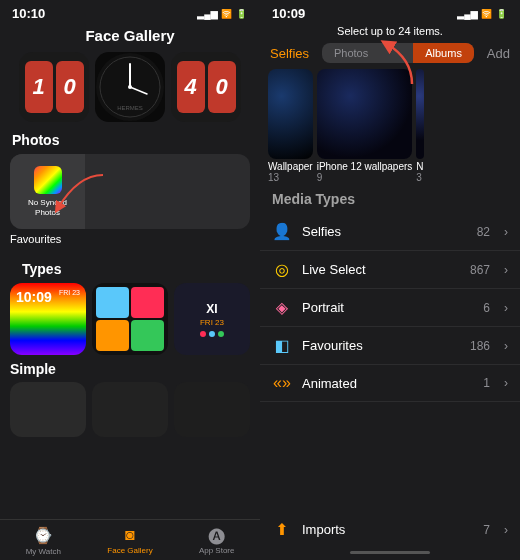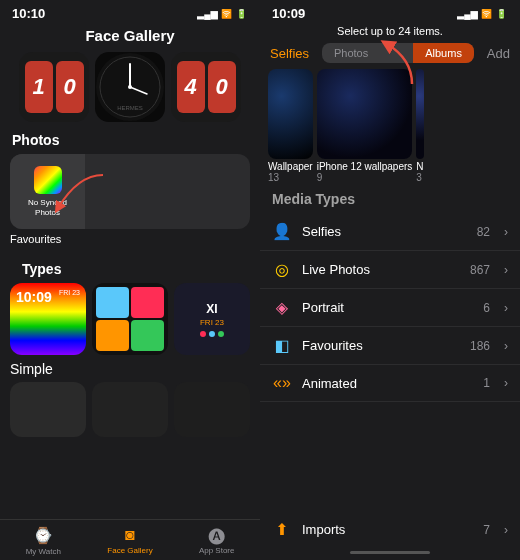--- a/index.html
+++ b/index.html
@@ -188,21 +188,21 @@
     .pride-complication-inner {
       width: 100%;
       height: 100%;
       display: flex;
       flex-direction: column;
       align-items: center;
       justify-content: center;
       gap: 2px;
     }
     .simple-section { padding: 0 10px 6px; }
-    .simple-label { color: #fff; font-size: 14px; font-weight: 400; padding-bottom: 5px; }
+    .simple-label { color: #fff; font-size: 14px; font-weight: 700; padding-bottom: 5px; }
     .simple-faces-row { display: flex; gap: 6px; }
     .simple-face {
       flex: 1;
       height: 55px;
       border-radius: 12px;
       background: #2a2a2a;
     }
     
     .left-bottom-nav {
       margin-top: auto;
@@ -538,21 +538,21 @@
 
   <div class="media-list">
     <div class="media-item">
       <span class="media-icon orange">👤</span>
       <span class="media-label">Selfies</span>
       <span class="media-count">82</span>
       <span class="media-chevron">›</span>
     </div>
     <div class="media-item">
       <span class="media-icon yellow">◎</span>
-      <span class="media-label">Live Photos</span>
+      <span class="media-label">Live Select</span>
       <span class="media-count">867</span>
       <span class="media-chevron">›</span>
     </div>
     <div class="media-item">
       <span class="media-icon pink">◈</span>
       <span class="media-label">Portrait</span>
       <span class="media-count">6</span>
       <span class="media-chevron">›</span>
     </div>
     <div class="media-item">

